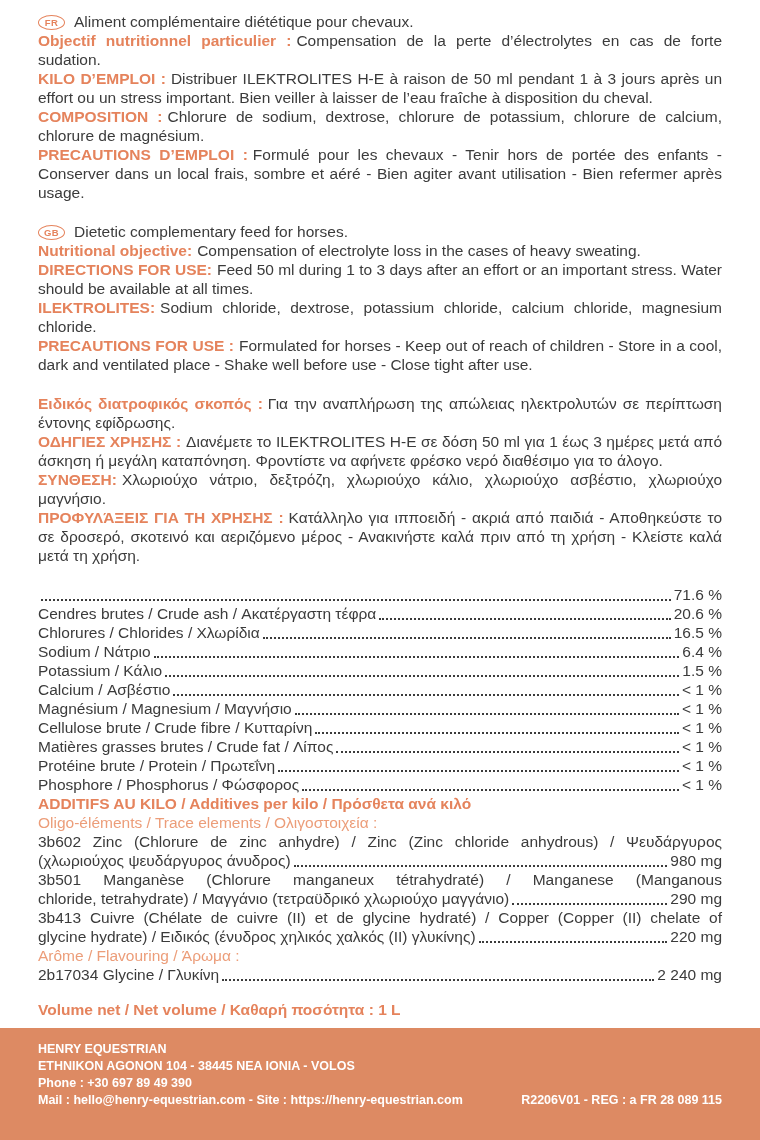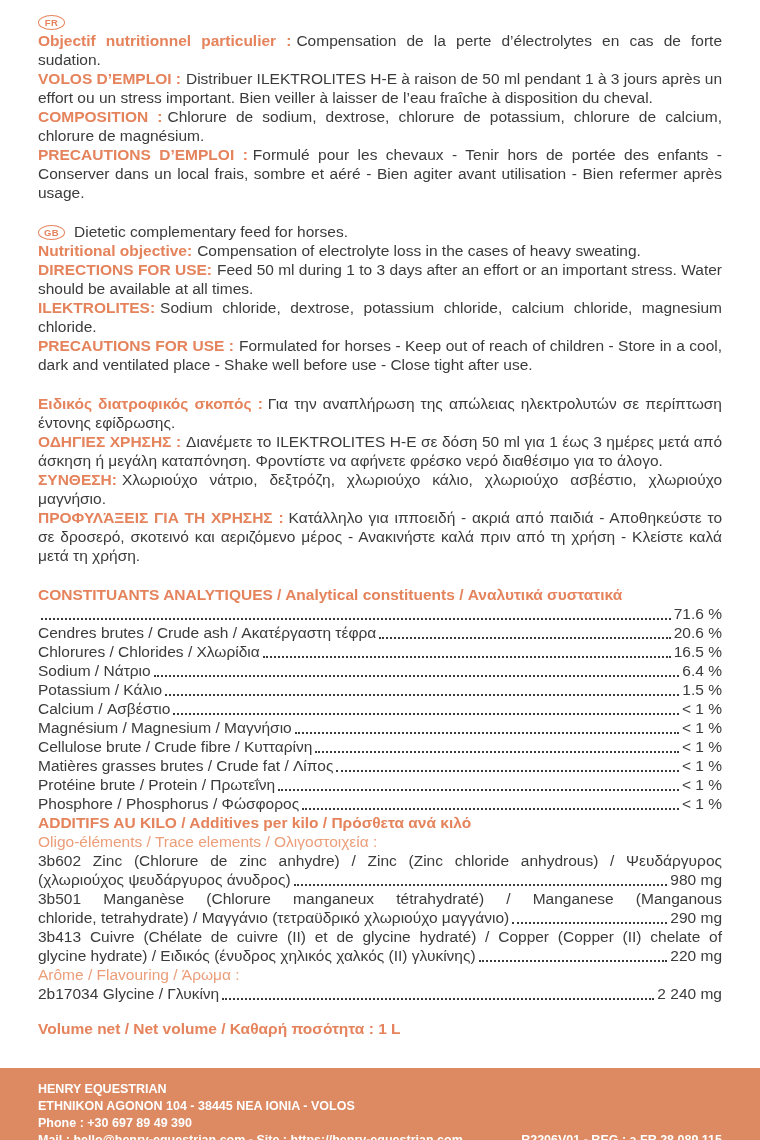--- a/index.html
+++ b/index.html
@@ -30,40 +30,40 @@
   }
   .orange-title{margin:0;font-size:15.5px;font-weight:bold;color:var(--accent);}
   .sub-orange{color:var(--accent-light);}
   .leader-row{display:flex;align-items:flex-end;}
   .leader-row .lbl{white-space:nowrap;}
   .leader-row .dots{flex:1;min-width:18px;border-bottom:2px dotted var(--ink);margin:0 3px 3px 3px;}
   .leader-row .val{white-space:nowrap;}
   .jline{text-align:justify;text-align-last:justify;}
   .volume-block{margin-top:16px;}
   .band{
-    height:72px;background:var(--band);color:#fff;
+    height:112px;background:var(--band);color:#fff;
     padding:13px 38px 0 38px;
     font-size:12.5px;font-weight:bold;line-height:17px;
   }
   .band .mail-row{display:flex;justify-content:space-between;}
 </style>
 </head>
 <body>
 
 <div class="page">
   <div class="content">
 
     <section class="lang">
       <p class="para intro-line">
         <span class="badge">
             <span>FR</span>
-          </span>
+          </span><span>Aliment complémentaire diététique pour chevaux.</span>
       </p>
       <p class="para"><span class="head">Objectif nutritionnel particulier :</span><span>Compensation de la perte d’électrolytes en cas de forte sudation.</span></p>
-      <p class="para"><span class="head">VOLOS D’EMPLOI :</span><span>Distribuer ILEKTROLITES H-E à raison de 50 ml pendant 1 à 3 jours après un effort ou un stress important. Bien veiller à laisser de l’eau fraîche à disposition du cheval.</span></p>
+      <p class="para"><span class="head">KILO D’EMPLOI :</span><span>Distribuer ILEKTROLITES H-E à raison de 50 ml pendant 1 à 3 jours après un effort ou un stress important. Bien veiller à laisser de l’eau fraîche à disposition du cheval.</span></p>
       <p class="para"><span class="head">COMPOSITION :</span><span>Chlorure de sodium, dextrose, chlorure de potassium, chlorure de calcium, chlorure de magnésium.</span></p>
       <p class="para"><span class="head">PRECAUTIONS D’EMPLOI :</span><span>Formulé pour les chevaux - Tenir hors de portée des enfants - Conserver dans un local frais, sombre et aéré - Bien agiter avant utilisation - Bien refermer après usage.</span></p>
     </section>
 
     <section class="lang">
       <p class="para intro-line">
         <span class="badge">
             <span>GB</span>
           </span><span>Dietetic complementary feed for horses.</span>
       </p>
@@ -74,21 +74,20 @@
     </section>
 
     <section class="lang">
       <p class="para"><span class="head">Ειδικός διατροφικός σκοπός :</span><span>Για την αναπλήρωση της απώλειας ηλεκτρολυτών σε περίπτωση έντονης εφίδρωσης.</span></p>
       <p class="para"><span class="head">ΟΔΗΓΙΕΣ ΧΡΗΣΗΣ :</span><span>Διανέμετε το ILEKTROLITES H-E σε δόση 50 ml για 1 έως 3 ημέρες μετά από άσκηση ή μεγάλη καταπόνηση. Φροντίστε να αφήνετε φρέσκο νερό διαθέσιμο για το άλογο.</span></p>
       <p class="para"><span class="head">ΣΥΝΘΕΣΗ:</span><span>Χλωριούχο νάτριο, δεξτρόζη, χλωριούχο κάλιο, χλωριούχο ασβέστιο, χλωριούχο μαγνήσιο.</span></p>
       <p class="para"><span class="head">ΠΡΟΦΥΛΆΞΕΙΣ ΓΙΑ ΤΗ ΧΡΗΣΗΣ :</span><span>Κατάλληλο για ιπποειδή - ακριά από παιδιά - Αποθηκεύστε το σε δροσερό, σκοτεινό και αεριζόμενο μέρος - Ανακινήστε καλά πριν από τη χρήση - Κλείστε καλά μετά τη χρήση.</span></p>
     </section>
 
     <section>
-      <h2 class="orange-title">CONSTITUANTS ANALYTIQUES / Analytical constituents / Αναλυτικά συστατικά</h2>
       <div class="leader-row">
           <span class="dots"></span>
           <span class="val">71.6 %</span>
         </div>
       <div class="leader-row">
           <span class="lbl">Cendres brutes / Crude ash / Ακατέργαστη τέφρα</span>
           <span class="dots"></span>
           <span class="val">20.6 %</span>
         </div>
       <div class="leader-row">

